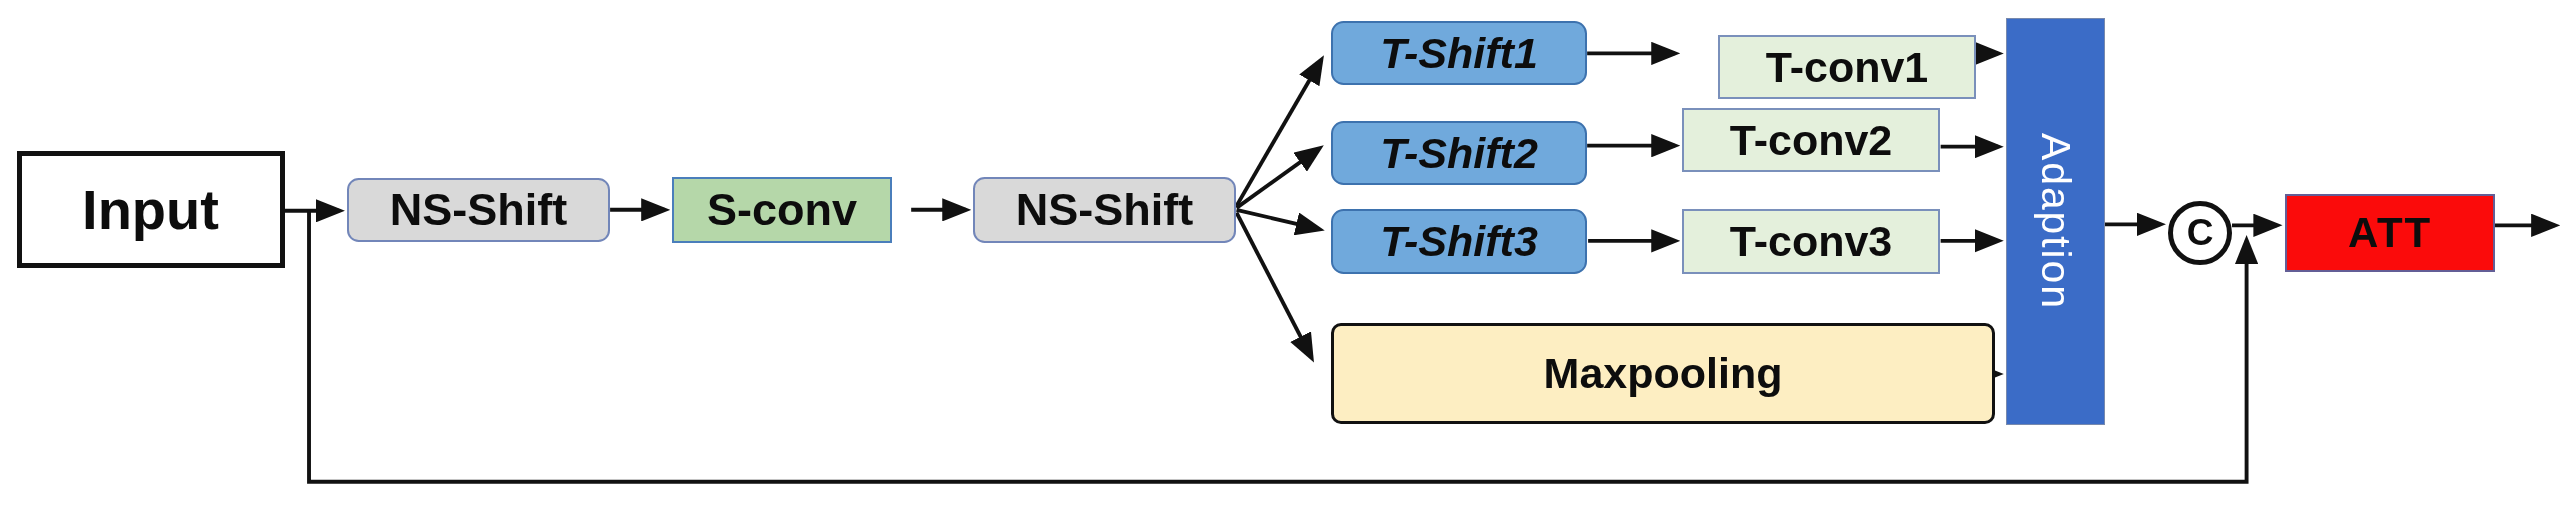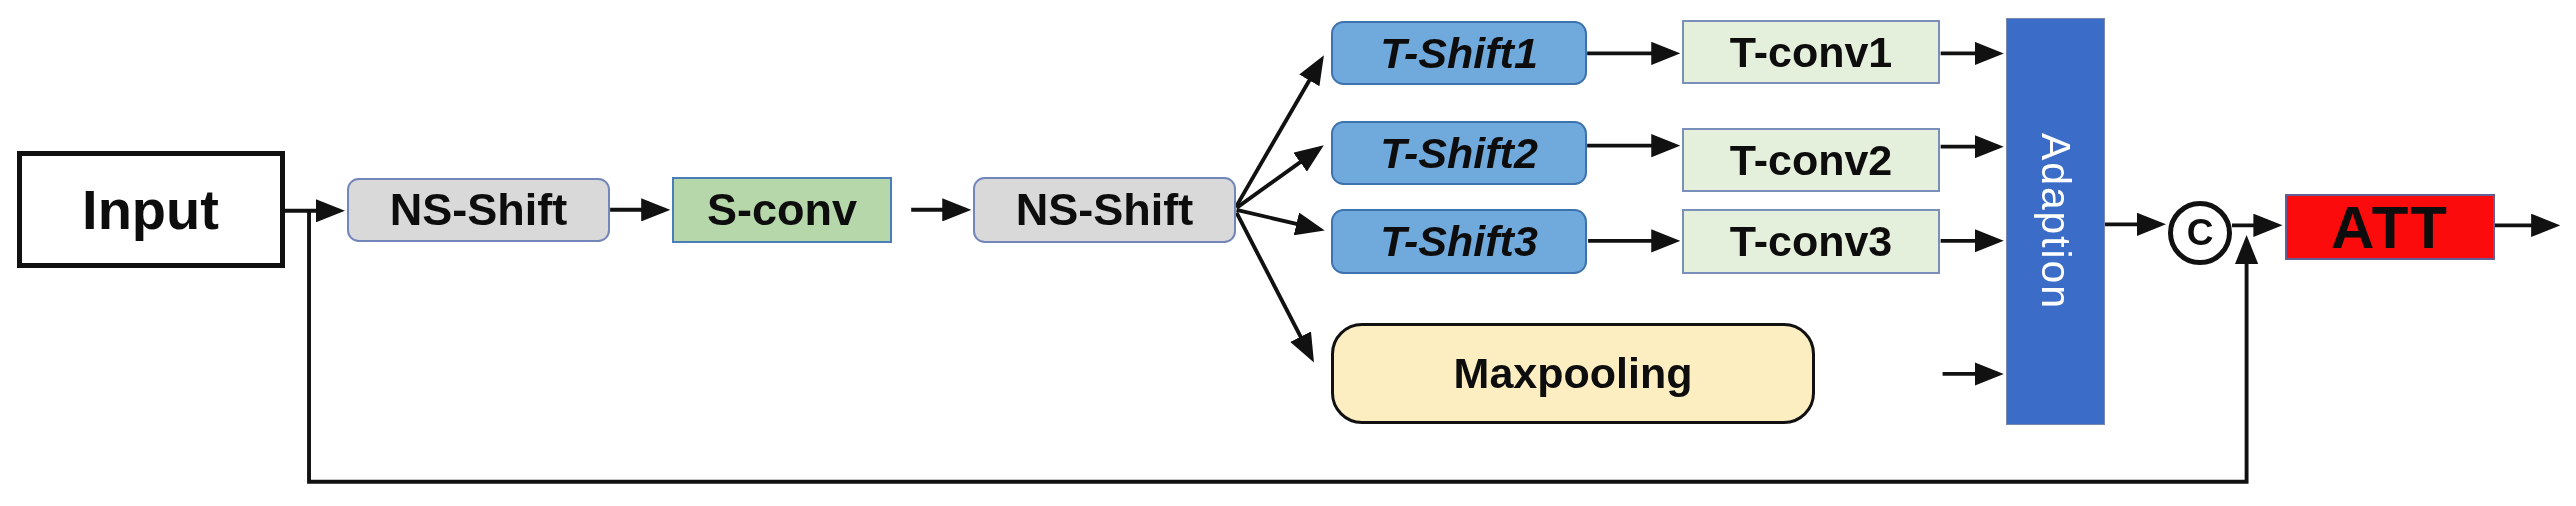--- a/index.html
+++ b/index.html
@@ -40,45 +40,45 @@
     background:#70a9dc;border:2.9px solid #3d72ae;border-radius:12.6px;
     font-size:43px;
     left:1331px;width:256px;height:64px;font-style:italic;
   }
   .ts1{top:21.4px;} .ts2{top:121px;} .ts3{top:209px;height:65px;text-align:center;}
   .t-conv{
     background:#e4f0dc;border:2.9px solid #7a90bb;
     font-size:43px;
     left:1682px;width:258px;height:64px;
   }
-  .tc1{top:20px;} .tc2{top:128px;justify-content:center;} .tc3{top:209px;height:65px;}
+  .tc1{top:35px;margin-left:36px;} .tc2{top:108px;justify-content:center;} .tc3{top:209px;height:65px;}
   .maxpool{
-    left:1331px;top:323px;width:484px;height:101px;
-    background:#fdeec2;border:3.9px solid #111111;border-radius:31px;
+    left:1331px;top:323px;width:664px;height:101px;
+    background:#fdeec2;border:3.9px solid #111111;border-radius:10px;
     font-size:43px;
   }
   .adaption{
     left:2006px;top:17.5px;width:99px;height:407px;
     background:#3b6cc7;border:1.9px solid #7789ad;
     color:#ffffff;font-weight:400;font-size:41px;
   }
   .adaption .vtext{
     transform:rotate(90deg);
     transform-origin:center center;
     letter-spacing:1.9px;
   }
   .concat{
     left:2168px;top:201px;width:64px;height:64px;
     background:#ffffff;border:5.8px solid #111111;border-radius:50%;
     font-size:37px;font-weight:bold;
   }
   .att{
-    left:2285px;top:194px;width:210px;height:66px;
+    left:2285px;top:194px;width:210px;height:78px;
     background:#fb0b0b;border:2.9px solid #635e96;
-    font-size:60px;letter-spacing:1.9px;
+    font-size:42px;letter-spacing:1.9px;
   }
   svg.wires{position:absolute;left:0;top:0;z-index:1;}
 </style>
 </head>
 <body>
 
 <div id="canvas">
 
   <svg class="wires" width="2576" height="506" viewBox="0 0 2652 521">
     <defs>

